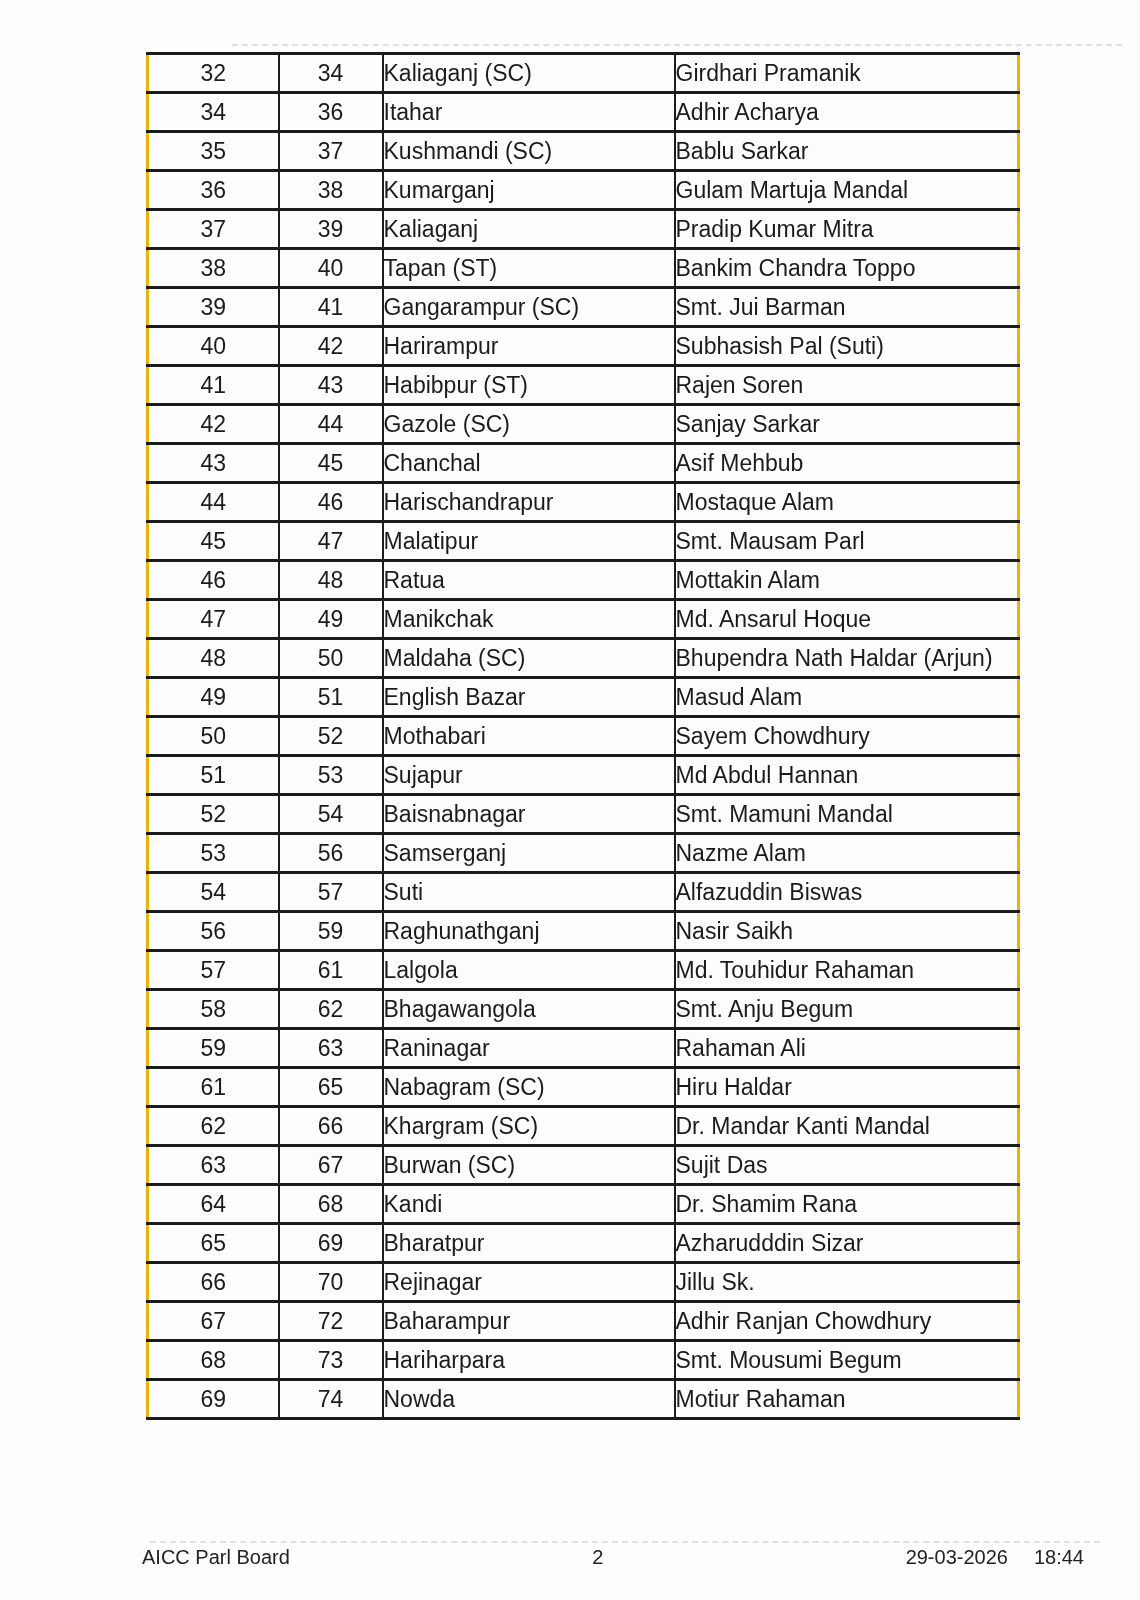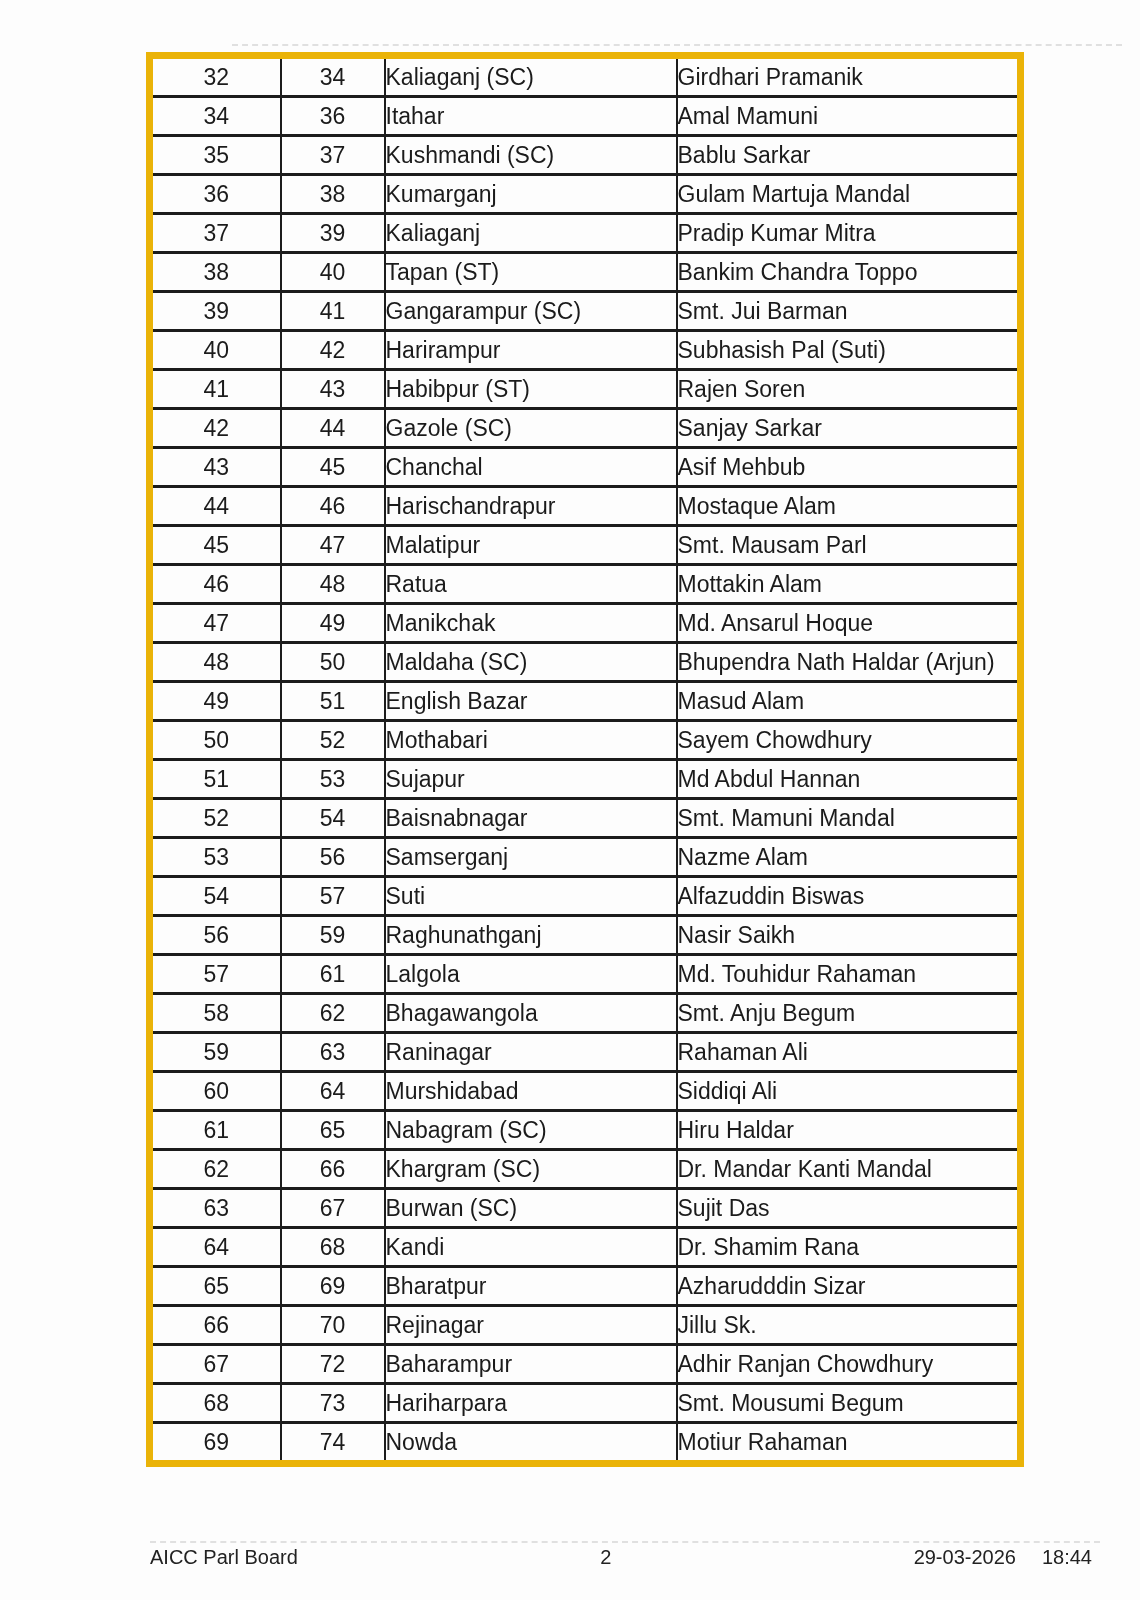--- a/index.html
+++ b/index.html
@@ -39,28 +39,28 @@
     border-left: 2px solid #1c1c1c;
     border-right: 2px solid #1c1c1c;
     height: 36px;
     font-size: 23px;
     line-height: 1;
     padding: 0;
     overflow: hidden;
     white-space: nowrap;
     color: #1b1b1b;
   }
-  table.candidates { border: 7px solid #eab308; }
+  table.candidates { border: 3px solid #eab308; }
   td.num { text-align: center; }
   td.txt { text-align: left; padding-left: 8px; }
 
   .footer {
     position: absolute;
     top: 1546px;
-    left: 150px;
+    left: 142px;
     width: 942px;
     display: flex;
     justify-content: space-between;
     align-items: baseline;
     font-size: 20px;
     color: #222222;
   }
   .footer .datetime { display: inline-flex; gap: 26px; }
 </style>
 </head>
@@ -81,21 +81,21 @@
         <tr>
           <td class="num">32</td>
           <td class="num">34</td>
           <td class="txt">Kaliaganj (SC)</td>
           <td class="txt">Girdhari Pramanik</td>
         </tr>
         <tr>
           <td class="num">34</td>
           <td class="num">36</td>
           <td class="txt">Itahar</td>
-          <td class="txt">Amal Mamuni</td>
+          <td class="txt">Adhir Acharya</td>
         </tr>
         <tr>
           <td class="num">35</td>
           <td class="num">37</td>
           <td class="txt">Kushmandi (SC)</td>
           <td class="txt">Bablu Sarkar</td>
         </tr>
         <tr>
           <td class="num">36</td>
           <td class="num">38</td>
@@ -226,26 +226,20 @@
           <td class="num">58</td>
           <td class="num">62</td>
           <td class="txt">Bhagawangola</td>
           <td class="txt">Smt. Anju Begum</td>
         </tr>
         <tr>
           <td class="num">59</td>
           <td class="num">63</td>
           <td class="txt">Raninagar</td>
           <td class="txt">Rahaman Ali</td>
-        </tr>
-        <tr>
-          <td class="num">60</td>
-          <td class="num">64</td>
-          <td class="txt">Murshidabad</td>
-          <td class="txt">Siddiqi Ali</td>
         </tr>
         <tr>
           <td class="num">61</td>
           <td class="num">65</td>
           <td class="txt">Nabagram (SC)</td>
           <td class="txt">Hiru Haldar</td>
         </tr>
         <tr>
           <td class="num">62</td>
           <td class="num">66</td>

